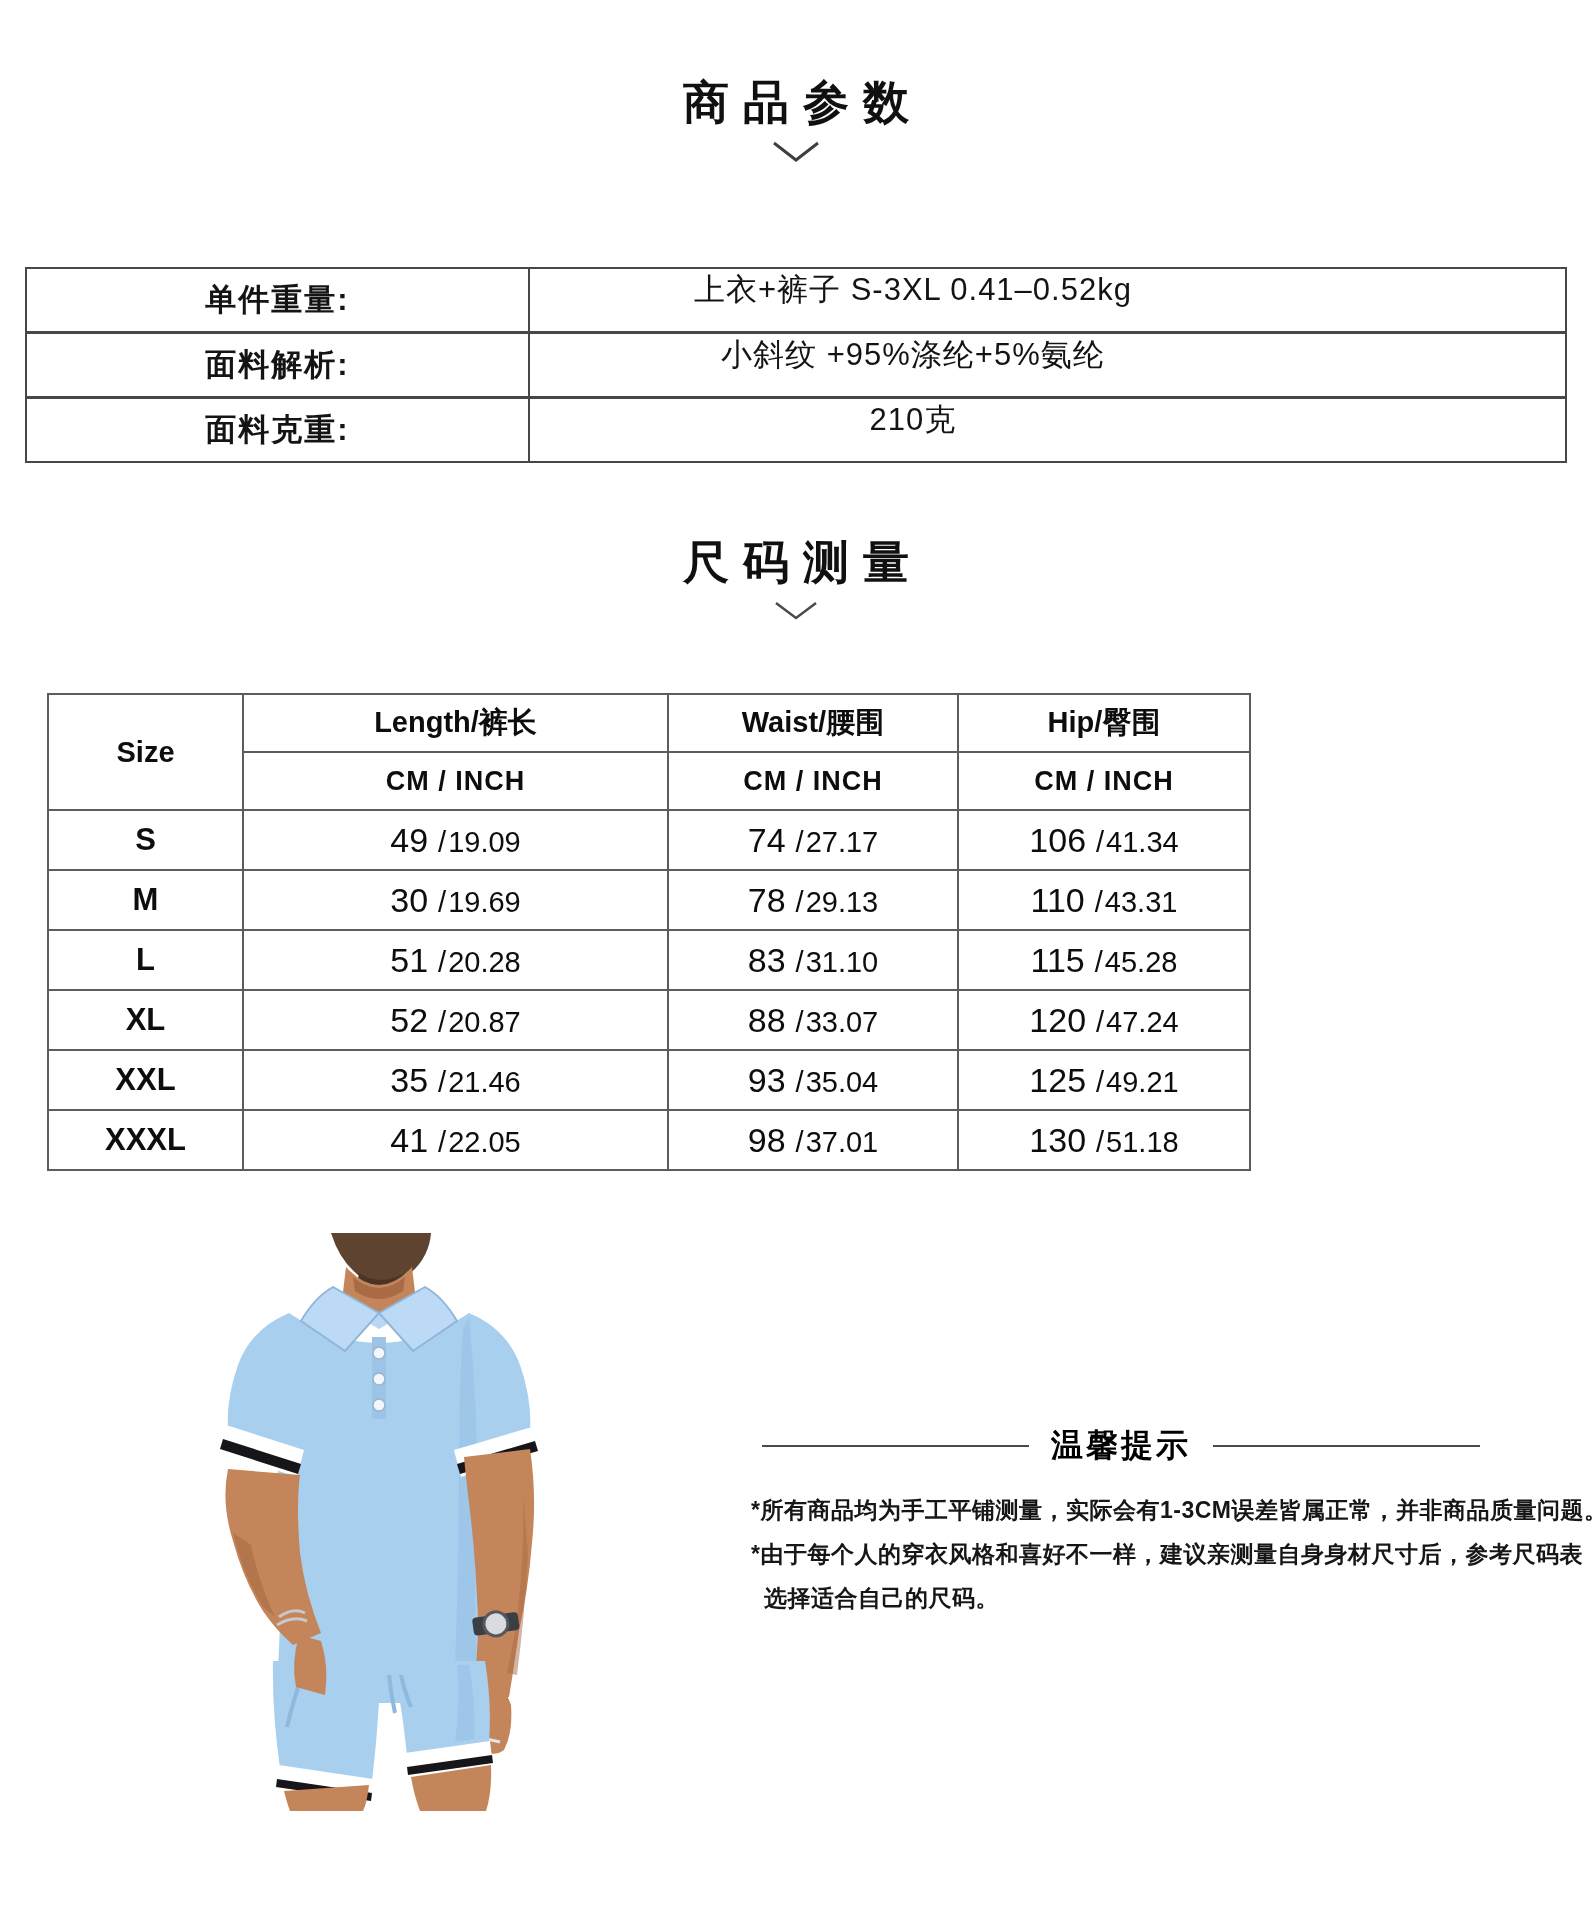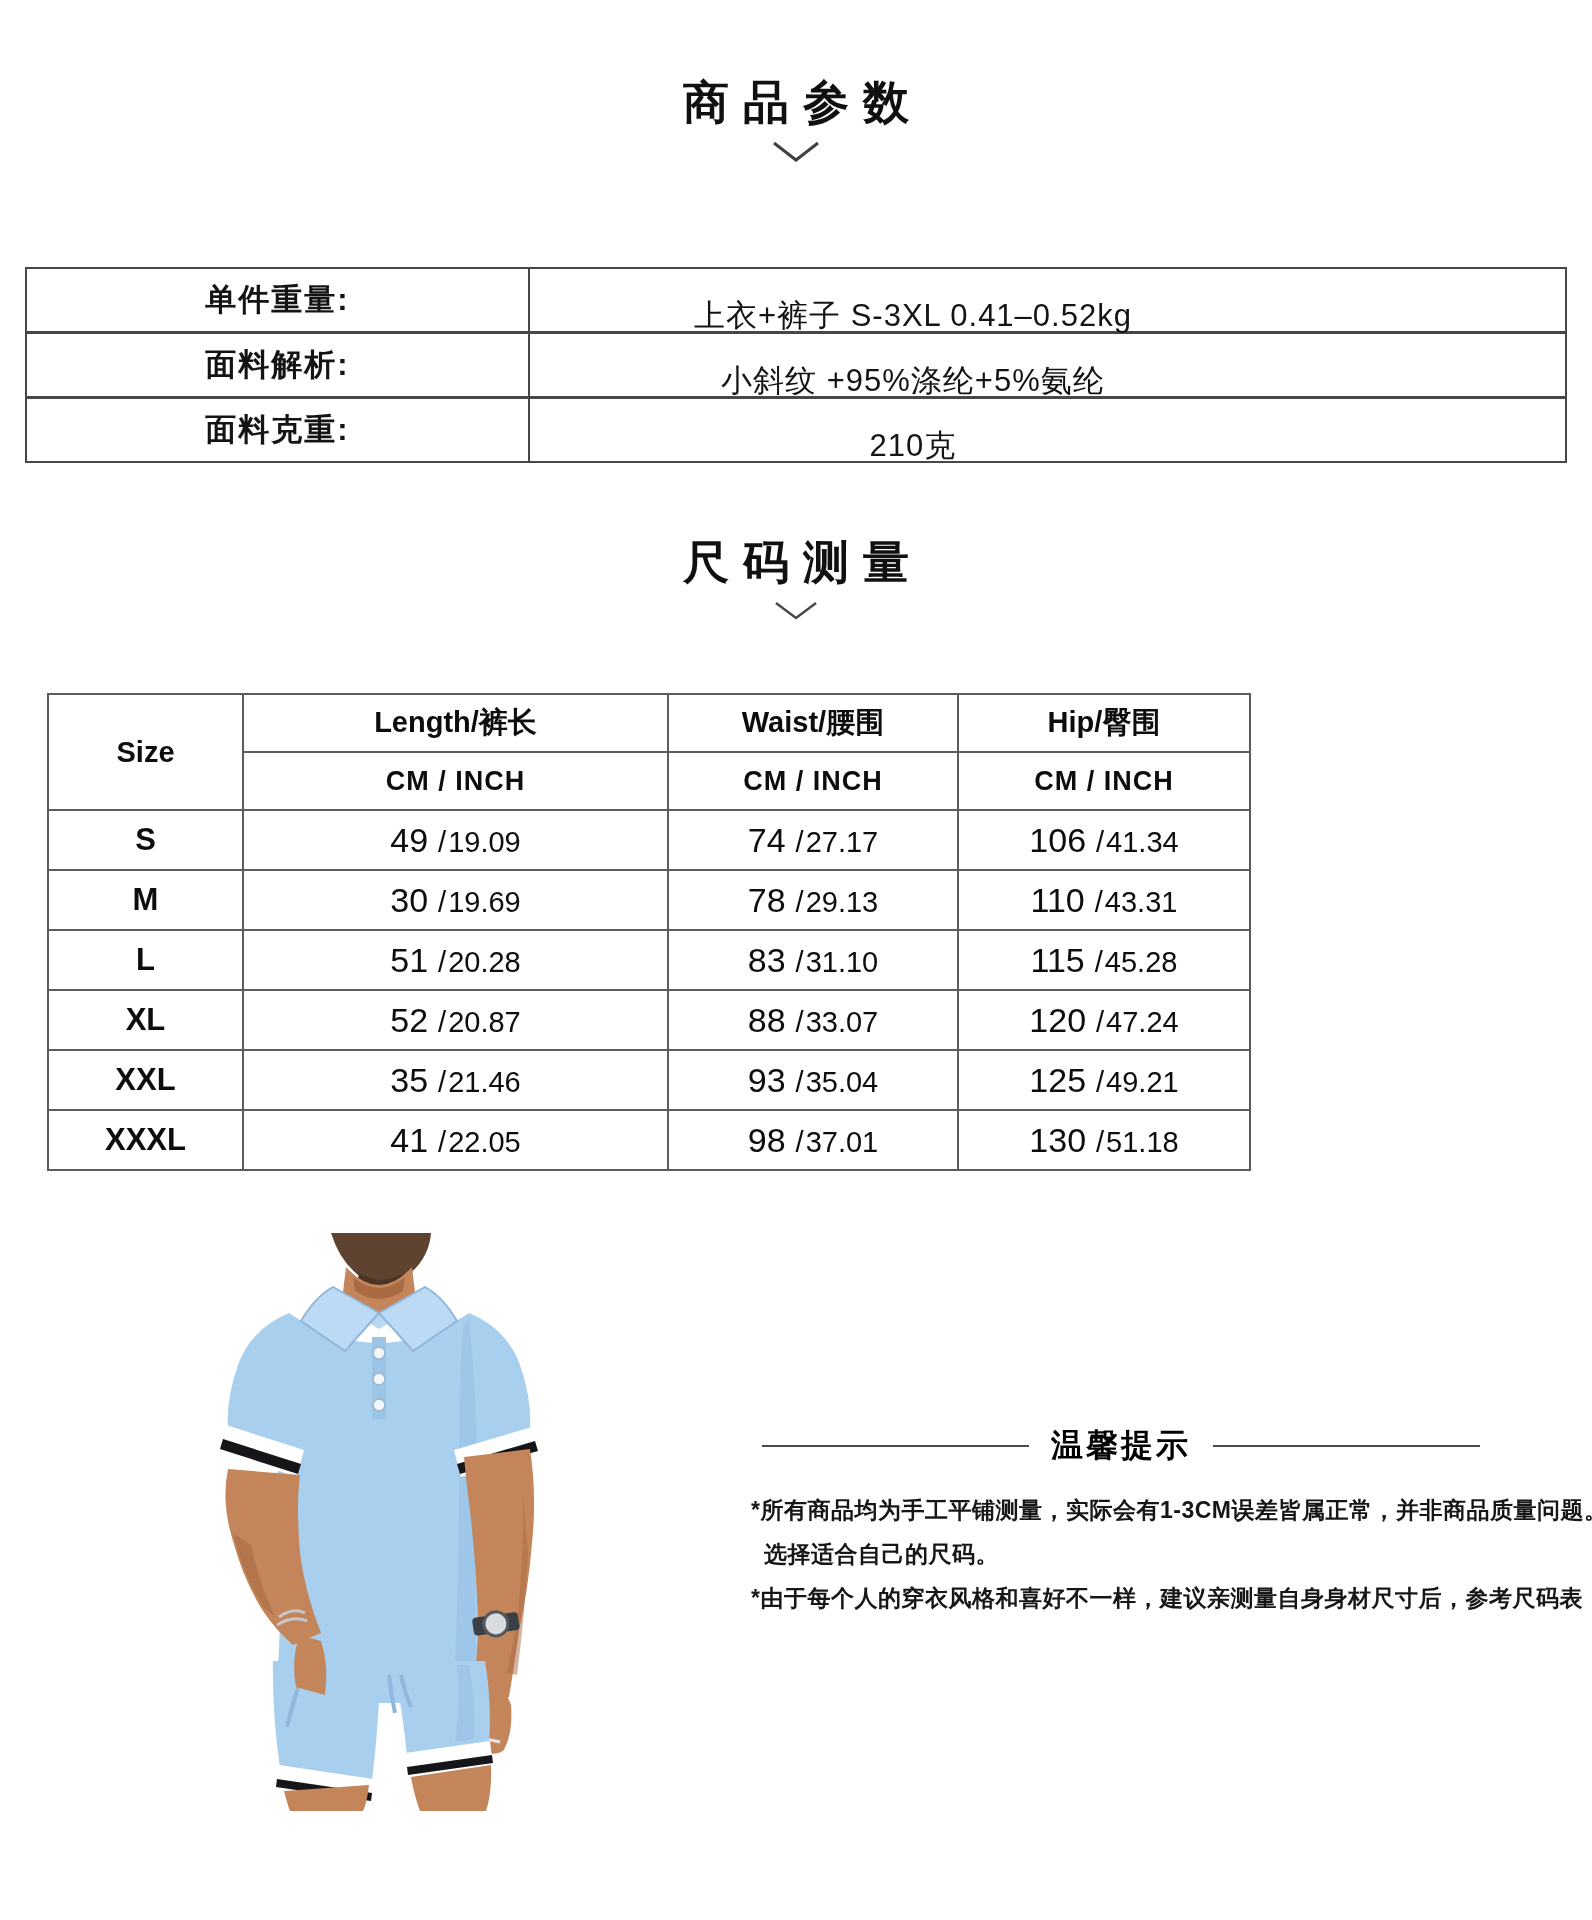--- a/index.html
+++ b/index.html
@@ -34,21 +34,21 @@
   .param-row{display:flex;height:62px;}
   .param-row + .param-row{border-top:3px solid #474747;}
   .param-label{
     width:503px;flex:0 0 503px;box-sizing:border-box;
     border-right:2px solid #474747;
     display:flex;align-items:center;justify-content:center;
     font-size:31px;font-weight:600;color:#141414;
     letter-spacing:2px;
     text-align:center;
   }
-  .param-value{flex:1;display:flex;align-items:center;margin-top:32px;}
+  .param-value{flex:1;display:flex;}
   .param-value-inner{width:74%;text-align:center;font-size:31px;color:#141414;letter-spacing:1px;}
 
   
   .size-table{
     position:absolute;left:47px;top:693px;
     border-collapse:collapse;table-layout:fixed;
     background:#fff;
   }
   .size-table td{
     border:2px solid #5c5c5c;
@@ -243,17 +243,17 @@
     <path d="M228,544 L308,532 Q309,560 303,578 L237,578 Q231,562 228,544 Z" fill="#c4855a"></path>
   </svg>
 
   <div class="tips-title-row">
     <div class="tip-divider"></div>
     <div class="tips-title">温馨提示</div>
     <div class="tip-divider"></div>
   </div>
   <div class="tips-text">
     <div class="tip-line">*所有商品均为手工平铺测量，实际会有1-3CM误差皆属正常，并非商品质量问题。</div>
+    <div class="tip-line">*由于每个人的穿衣风格和喜好不一样，建议亲测量自身身材尺寸后，参考尺码表</div>
     <div class="tip-line cont">选择适合自己的尺码。</div>
-    <div class="tip-line">*由于每个人的穿衣风格和喜好不一样，建议亲测量自身身材尺寸后，参考尺码表</div>
   </div>
 
 </div>
 
 </body></html>

